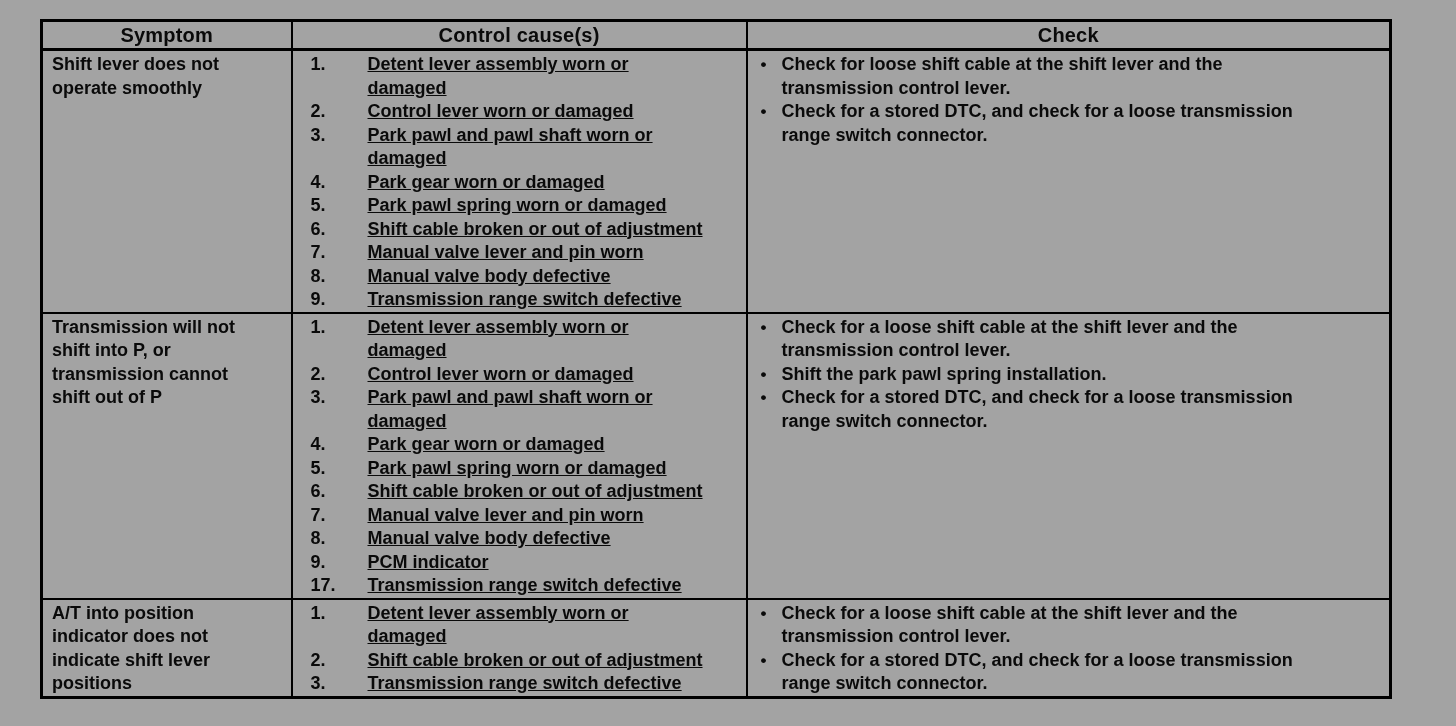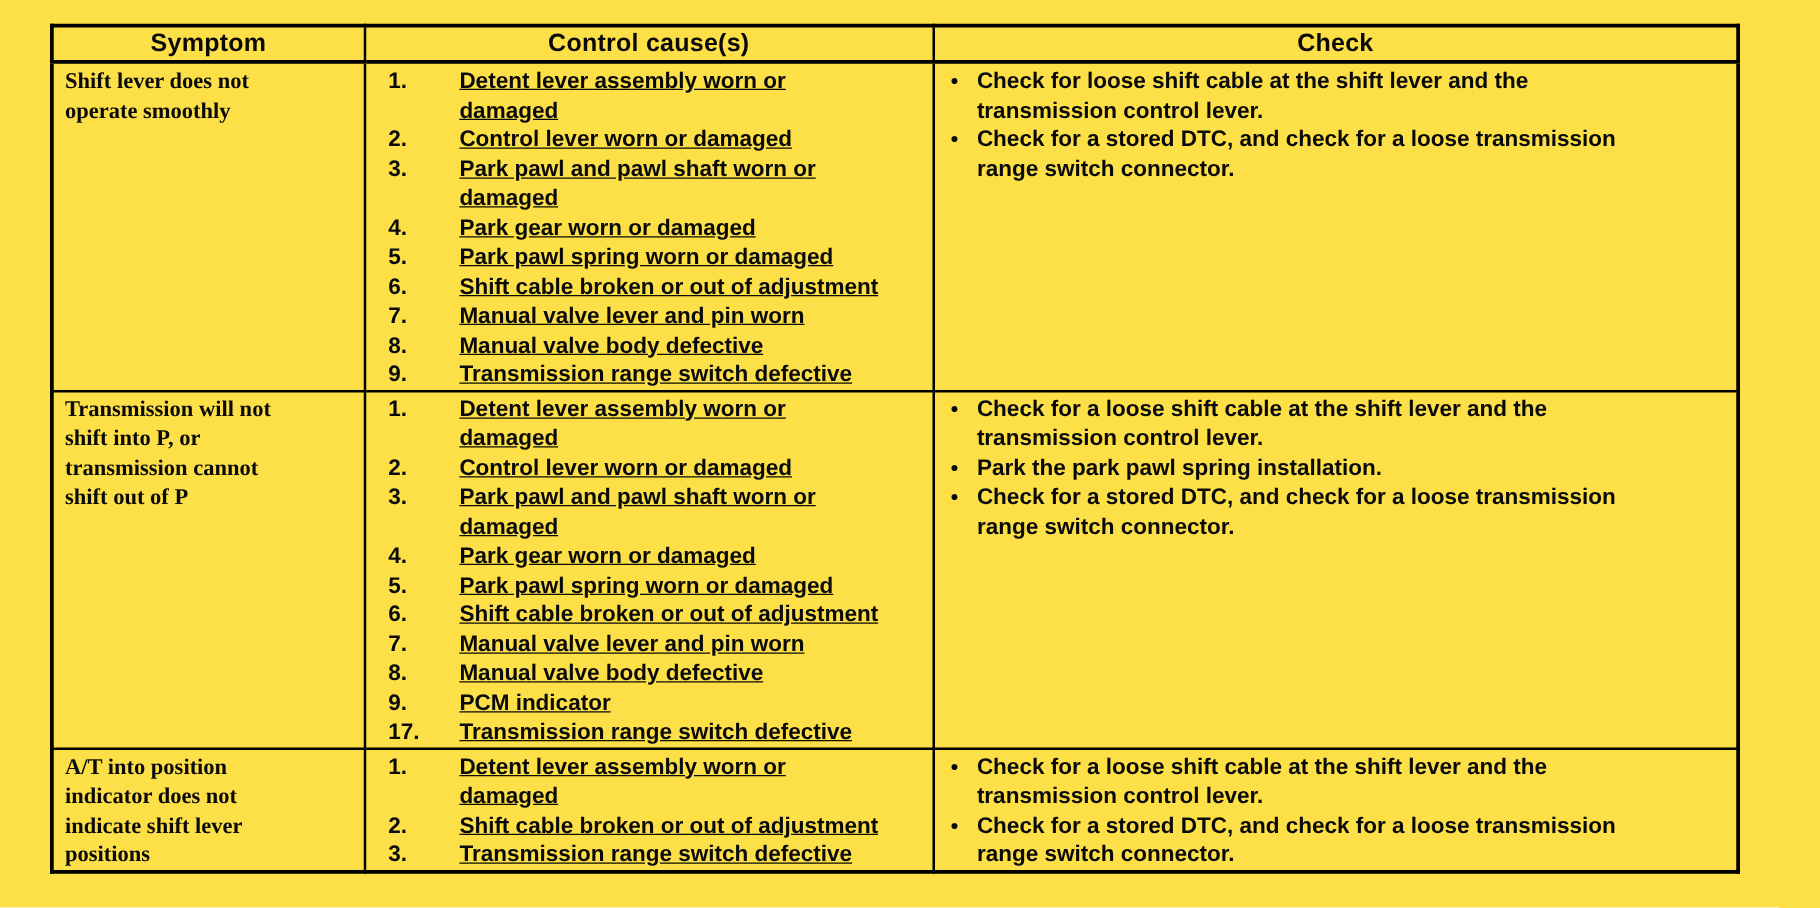--- a/index.html
+++ b/index.html
@@ -4,21 +4,21 @@
 <style>
   html, body {
     margin: 0;
     padding: 0;
     background: #ffffff;
   }
   .page {
     position: relative;
     width: 1456px;
     height: 726px;
-    background: #fde047;
+    background: #a3a3a3;
     font-family: "Liberation Sans", sans-serif;
     color: #0a0a0a;
   }
   table.tt {
     position: absolute;
     left: 40px;
     top: 19px;
     width: 1349px;
     border-collapse: collapse;
     table-layout: fixed;
@@ -47,21 +47,20 @@
 
   td {
     vertical-align: top;
     font-size: 18px;
     font-weight: 700;
     line-height: 23.5px;
   }
   .symptom-text {
     padding: 2px 6px 0 9px;
     white-space: pre-line;
-    font-family: Liberation Serif, serif;
   }
   .causes-wrap { padding-top: 2px; }
   .cause {
     display: grid;
     grid-template-columns: 57px 1fr;
     padding-left: 18px;
   }
   .cause .num { text-align: left; }
   .cause .ctext { white-space: pre-line; padding-right: 12px; text-decoration: underline; }
 
@@ -214,21 +213,21 @@
         </td>
         <td>
           <div class="notes-wrap">
             <div class="note">
                 <span class="bullet">•</span>
                 <span class="ntext">Check for a loose shift cable at the shift lever and the
 transmission control lever.</span>
               </div>
             <div class="note">
                 <span class="bullet">•</span>
-                <span class="ntext">Park the park pawl spring installation.</span>
+                <span class="ntext">Shift the park pawl spring installation.</span>
               </div>
             <div class="note">
                 <span class="bullet">•</span>
                 <span class="ntext">Check for a stored DTC, and check for a loose transmission
 range switch connector.</span>
               </div>
           </div>
         </td>
       </tr>
 

